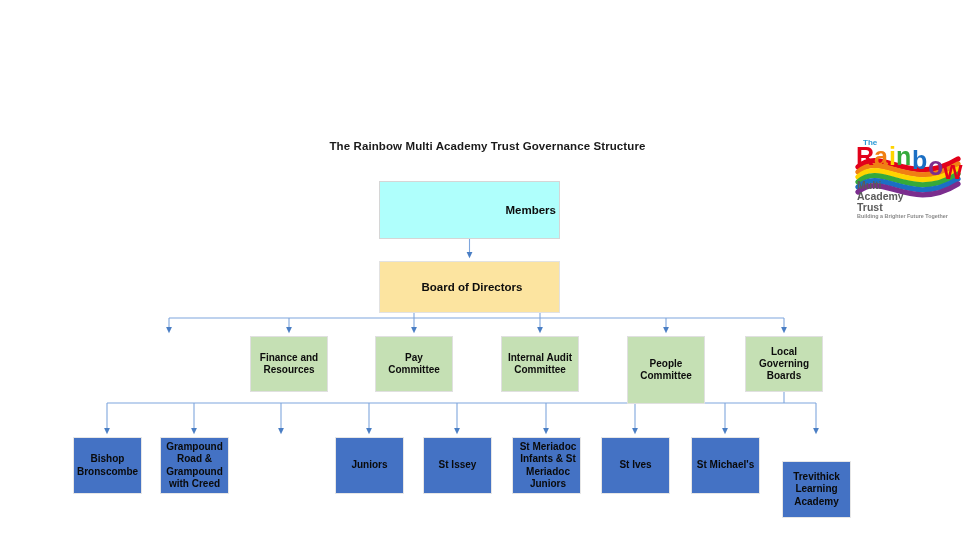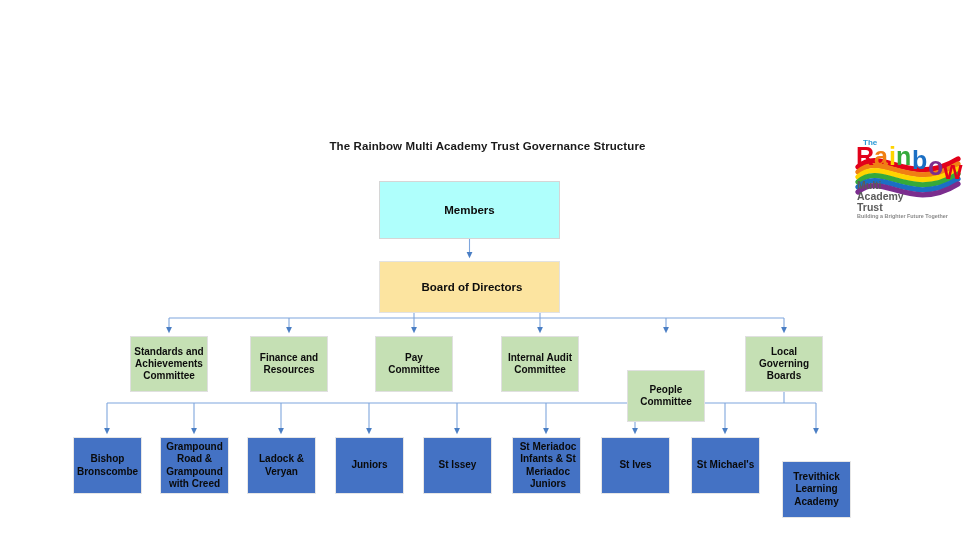--- a/index.html
+++ b/index.html
@@ -54,20 +54,21 @@
     line-height: 1.22;
     color: #0d0d0d;
     padding: 2px 3px;
     border: 1px solid #dcdcdc;
   }
 
   .node-members {
     background: #affffc;
     font-size: 11.5px;
     border-color: #d6d6d6;
+    text-align: right;
   }
   .node-board {
     background: #fce4a0;
     font-size: 11.5px;
     border-color: #e2e2e2;
   }
   .node-committee {
     background: #c5e0b4;
     font-size: 10px;
     border-color: #e0e0e0;
@@ -134,47 +135,41 @@
   </svg>
 
   <div class="node node-members" style="left:379px; top:181px; width:181px; height:58px;">
     <span class="node-label">Members</span>
   </div>
 
   <div class="node node-board" style="left:379px; top:261px; width:181px; height:52px;padding-left:8px;">
     <span class="node-label">Board of Directors</span>
   </div>
 
-  <div class="node node-committee" style="left:130px; top:336px; width:78px; height:56px;">
-    <span class="node-label">Standards and Achievements Committee</span>
-  </div>
   <div class="node node-committee" style="left:250px; top:336px; width:78px; height:56px;">
     <span class="node-label">Finance and Resources</span>
   </div>
   <div class="node node-committee" style="left:375px; top:336px; width:78px; height:56px;">
     <span class="node-label">Pay Committee</span>
   </div>
   <div class="node node-committee" style="left:501px; top:336px; width:78px; height:56px;">
     <span class="node-label">Internal Audit Committee</span>
   </div>
-  <div class="node node-committee" style="left:627px; top:336px; width:78px; height:52px;margin-top:34px;">
+  <div class="node node-committee" style="left:627px; top:336px; width:78px; height:68px;">
     <span class="node-label">People Committee</span>
   </div>
   <div class="node node-committee" style="left:745px; top:336px; width:78px; height:56px;">
     <span class="node-label">Local Governing Boards</span>
   </div>
 
   <div class="node node-school" style="left:73px; top:437px; width:69px; height:57px;">
     <span class="node-label">Bishop Bronscombe</span>
   </div>
   <div class="node node-school" style="left:160px; top:437px; width:69px; height:57px;">
     <span class="node-label">Grampound Road &amp; Grampound with Creed</span>
-  </div>
-  <div class="node node-school" style="left:247px; top:437px; width:69px; height:57px;">
-    <span class="node-label">Ladock &amp; Veryan</span>
   </div>
   <div class="node node-school" style="left:335px; top:437px; width:69px; height:57px;">
     <span class="node-label">Juniors</span>
   </div>
   <div class="node node-school" style="left:423px; top:437px; width:69px; height:57px;">
     <span class="node-label">St Issey</span>
   </div>
   <div class="node node-school" style="left:512px; top:437px; width:69px; height:57px;padding-left:6px;">
     <span class="node-label">St Meriadoc Infants &amp; St Meriadoc Juniors</span>
   </div>

